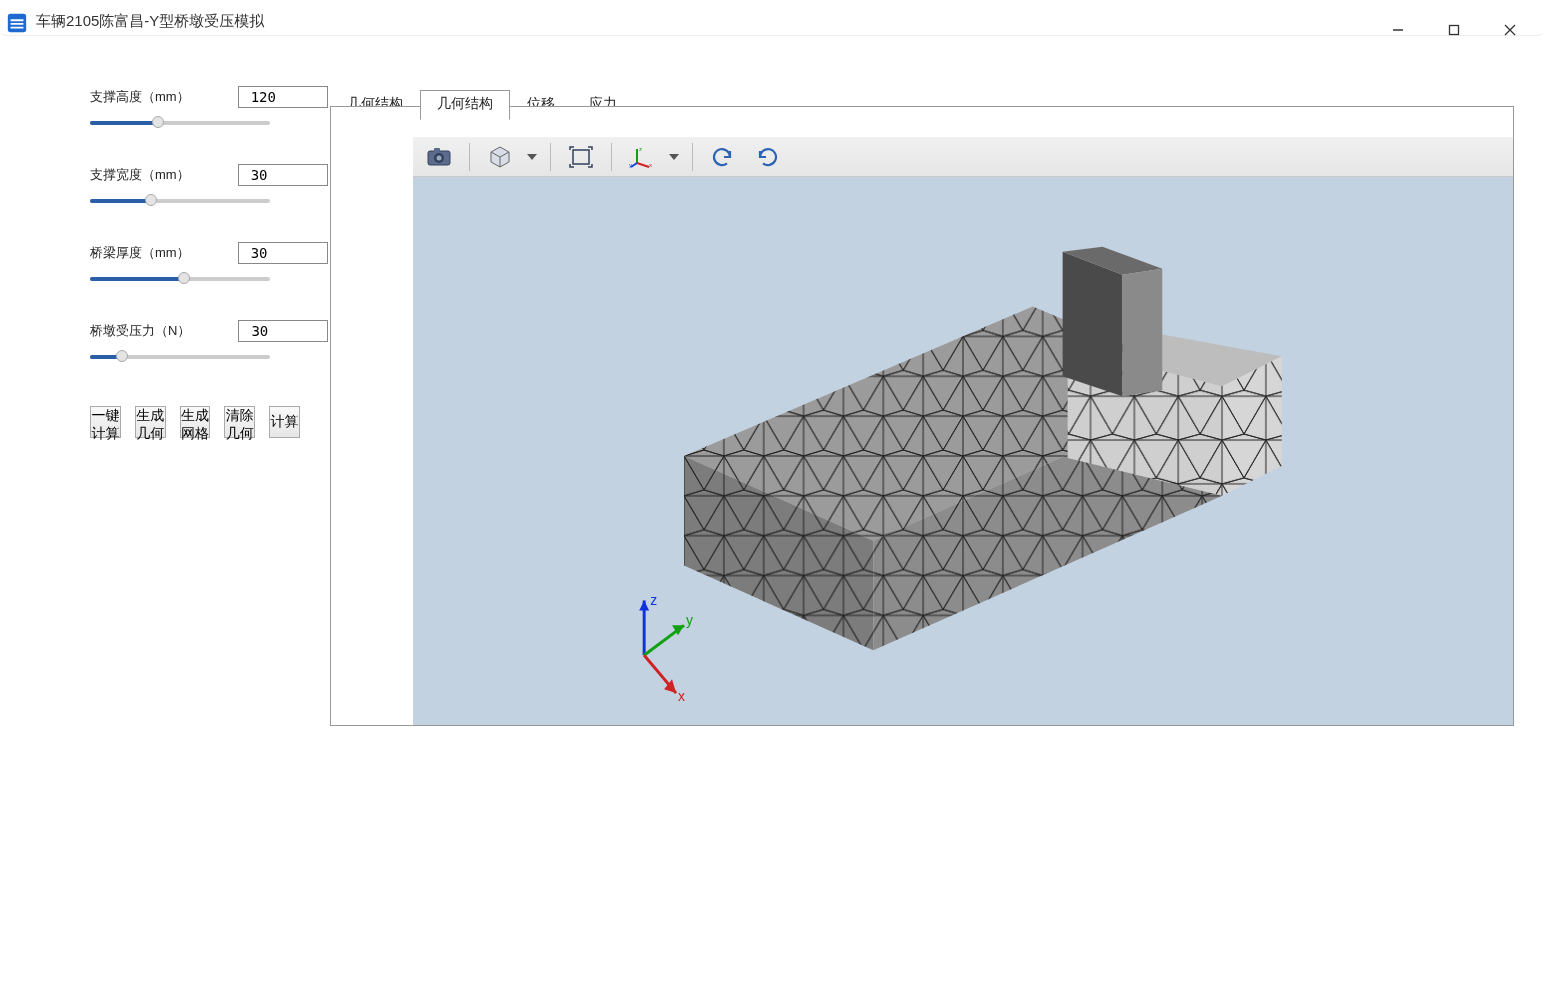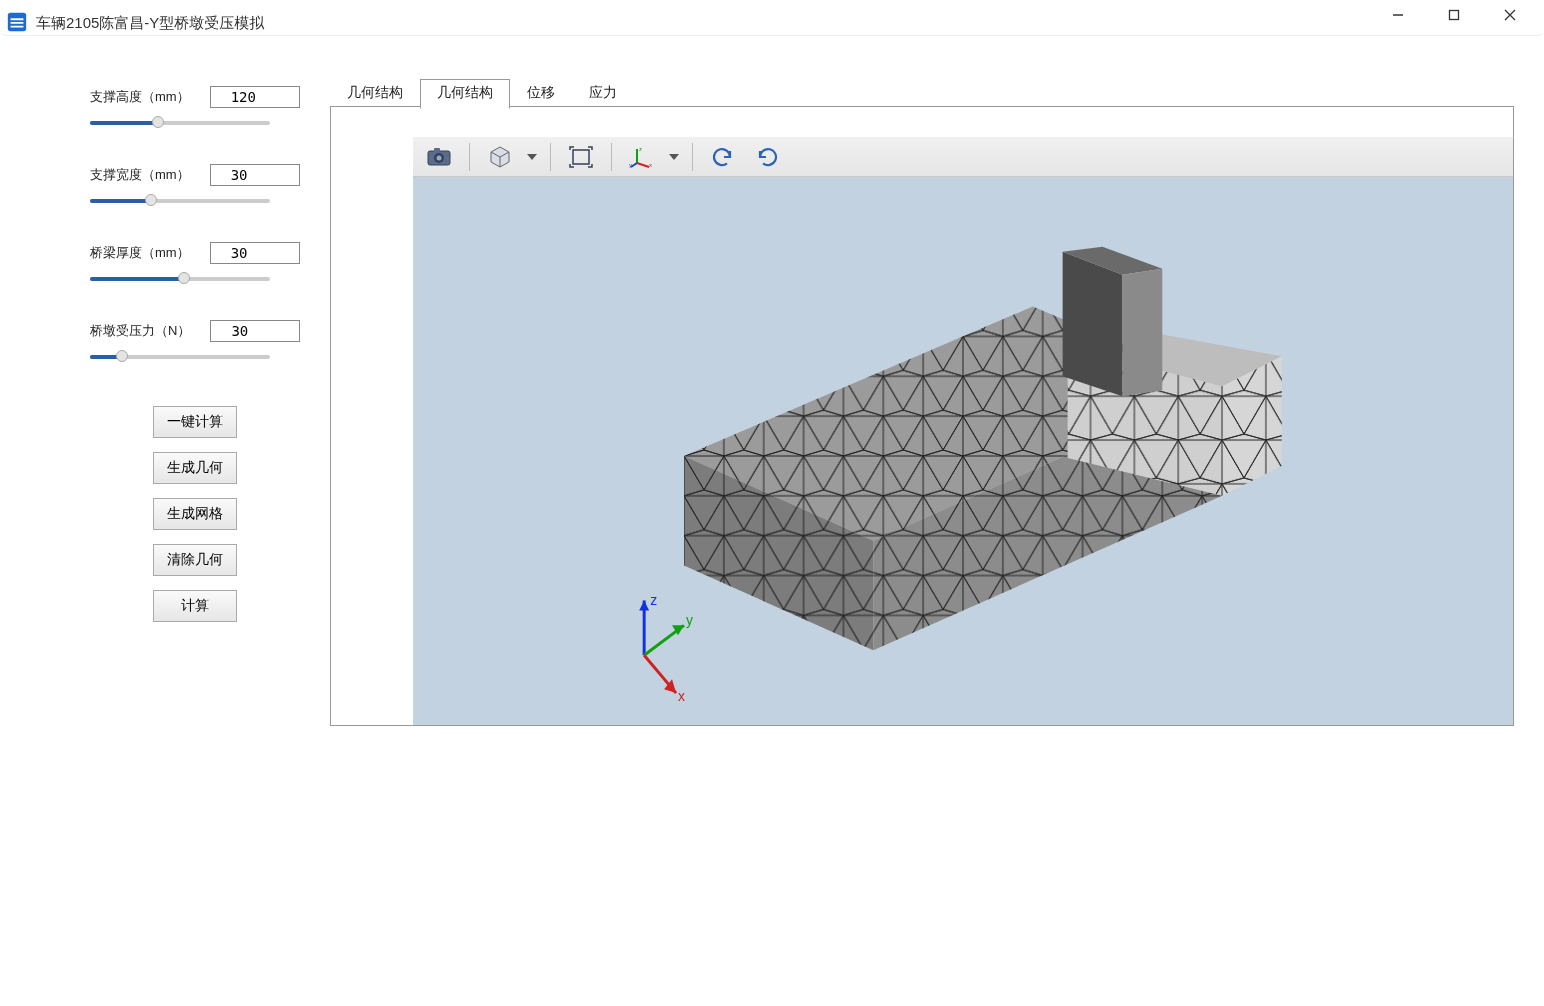--- a/index.html
+++ b/index.html
@@ -1,38 +1,38 @@
 <!DOCTYPE html>
 <html><head>
 <meta charset="utf-8">
 <style>
   * { box-sizing: border-box; margin: 0; padding: 0; }
   html, body { width: 1544px; height: 1006px; font-family: "Microsoft YaHei", Arial, sans-serif; font-size: 13px; background: #fff; overflow: hidden; }
-  .titlebar { height: 36px; display: flex; align-items: flex-end; padding: 2px 6px; background: #fff; border-bottom: 1px solid #eee; border-radius: 6px; }
+  .titlebar { height: 36px; display: flex; align-items: flex-start; padding: 12px 6px; background: #fff; border-bottom: 1px solid #eee; border-radius: 6px; }
   .titlebar .app-icon { width: 22px; height: 22px; margin-right: 8px; }
   .titlebar .title { flex: 1; font-size: 15px; color: #333; }
   .titlebar .winbtn { width: 56px; height: 36px; display: flex; align-items: center; justify-content: center; color: #555; }
   .titlebar .winbtn svg { width: 12px; height: 12px; }
   .content { display: flex; padding: 40px 30px 30px 30px; height: calc(100% - 36px); }
   .side { width: 300px; padding: 10px 30px 0 60px; }
   .param { margin-bottom: 32px; }
-  .param-row { display: flex; align-items: center; gap: 20px; }
+  .param-row { display: flex; align-items: center; gap: 10px; }
   .param-label { font-size: 13px; color: #222; white-space: nowrap; }
-  .param-input { width: 90px; height: 22px; border: 1px solid #888; padding: 0 20px; font-size: 14px; font-family: monospace; }
+  .param-input { width: 90px; height: 22px; border: 1px solid #888; padding: 0 12px; font-size: 14px; font-family: monospace; margin-left: 38px; }
   
   .slider { position: relative; height: 18px; margin-top: 6px; width: 180px; }
   .slider .track { position: absolute; top: 7px; left: 0; right: 0; height: 4px; background: #ccc; border-radius: 2px; }
   .slider .fill { position: absolute; top: 7px; left: 0; height: 4px; background: #2b5ea8; border-radius: 2px; }
   .slider .thumb { position: absolute; top: 2px; width: 12px; height: 12px; border-radius: 50%; background: #e4e4e4; border: 1px solid #aaa; }
-  .buttons { display: flex; flex-direction: column; gap: 14px; align-items: center; margin-top: 40px; }
+  .buttons { display: flex; flex-direction: row; gap: 14px; align-items: center; margin-top: 40px; }
   .btn { width: 84px; height: 32px; background: linear-gradient(#fafafa,#e6e6e6); border: 1px solid #aaa; font-size: 14px; cursor: pointer; }
   
   .main { flex: 1; }
   .tabs { display: flex; gap: 0; margin-left: 0; margin-bottom: 0; }
-  .tab { padding: 4px 16px 6px; font-size: 14px; cursor: pointer; border: 1px solid transparent; position: relative; top: 3px; background: #fff; color: #222;}
+  .tab { padding: 4px 16px 6px; font-size: 14px; cursor: pointer; border: 1px solid transparent; position: relative; top: 14px; background: #fff; color: #222;}
   .tab.active { border-color: #999; border-bottom-color: #fff; z-index: 2; }
   .viewbox { border: 1px solid #999; width: 100%; height: 620px; position: relative; background: #fff; }
   .view-inner { position: absolute; left: 82px; top: 30px; right: 0; bottom: 0; background: #c3d2e0; }
   .view-toolbar { position: absolute; left: 82px; top: 30px; right: 0; height: 40px; background: linear-gradient(#f0f0f0,#e6e6e6); border-bottom: 1px solid #c9c9c9; display: flex; align-items: center; padding: 0 6px; gap: 4px; }
   .tbtn { width: 40px; height: 32px; display:flex; align-items:center; justify-content:center; border:1px solid transparent; border-radius:2px;}
   .tsep { width:1px; height:28px; background:#bbb; margin:0 6px;}
   .viewport { position:absolute; left:82px; top:70px; right:0; bottom:0; }
   .viewport svg { width:100%; height:100%; display:block;}
 </style>
 </head>

